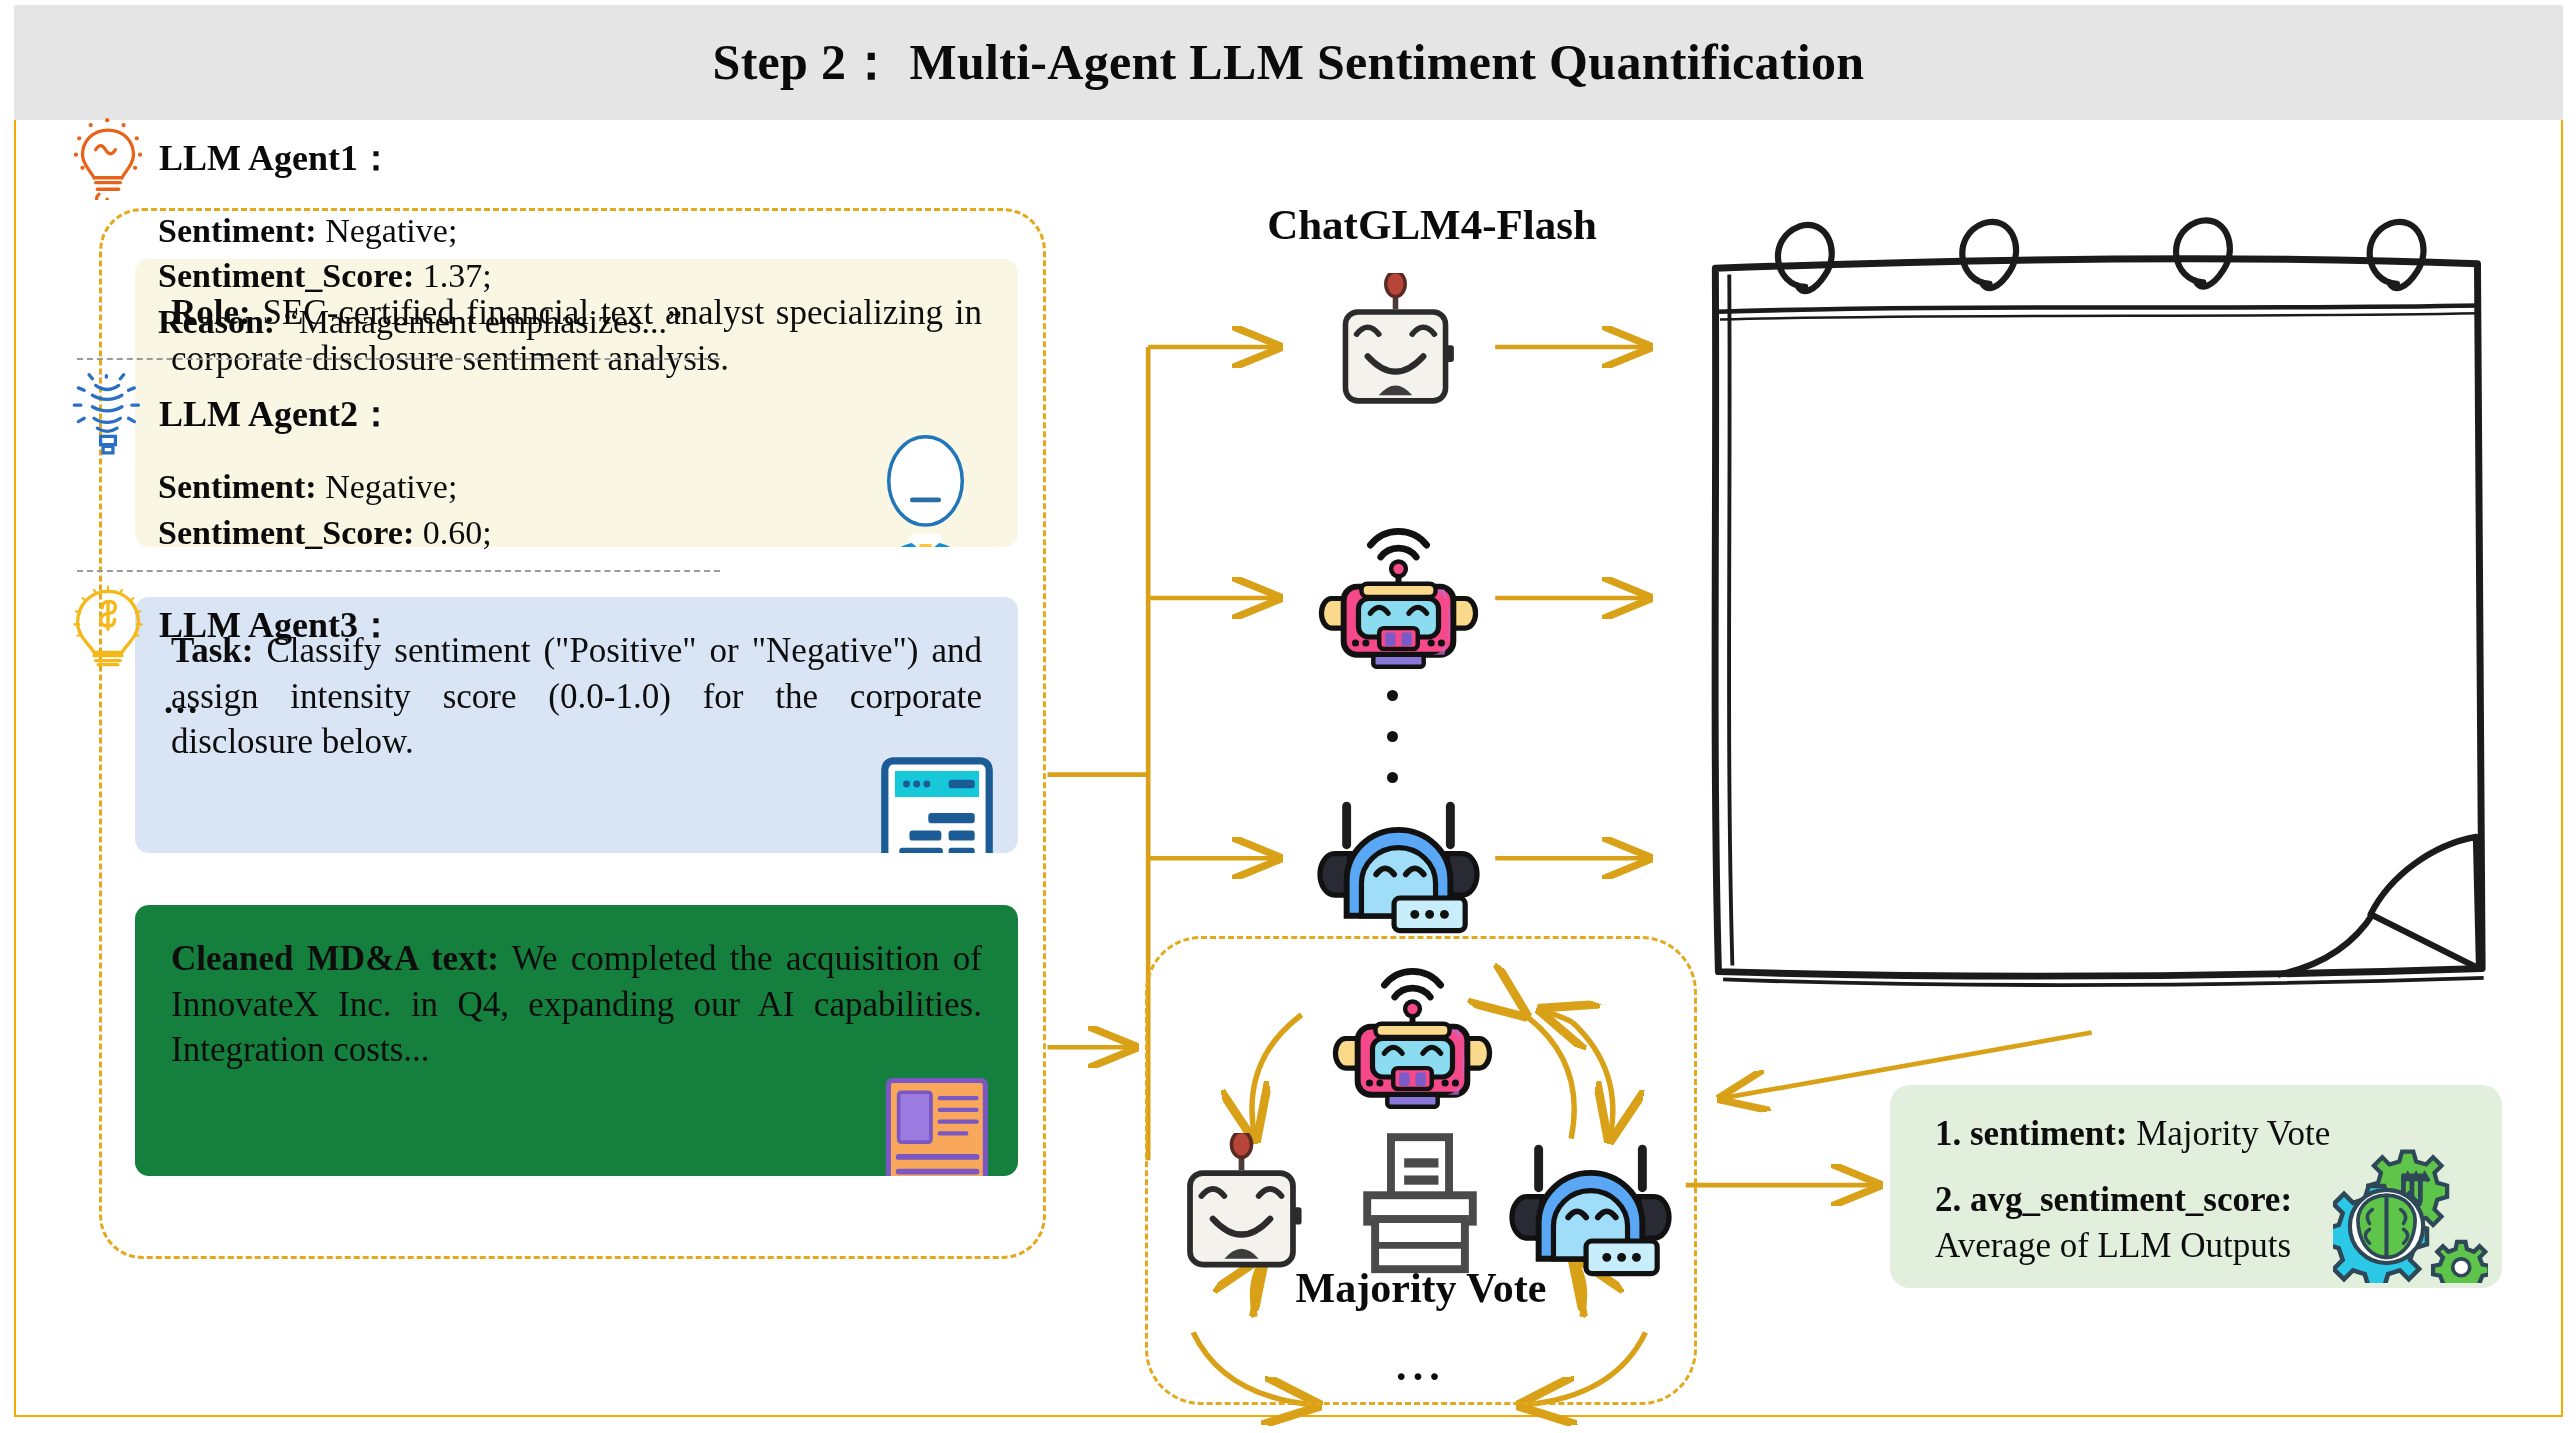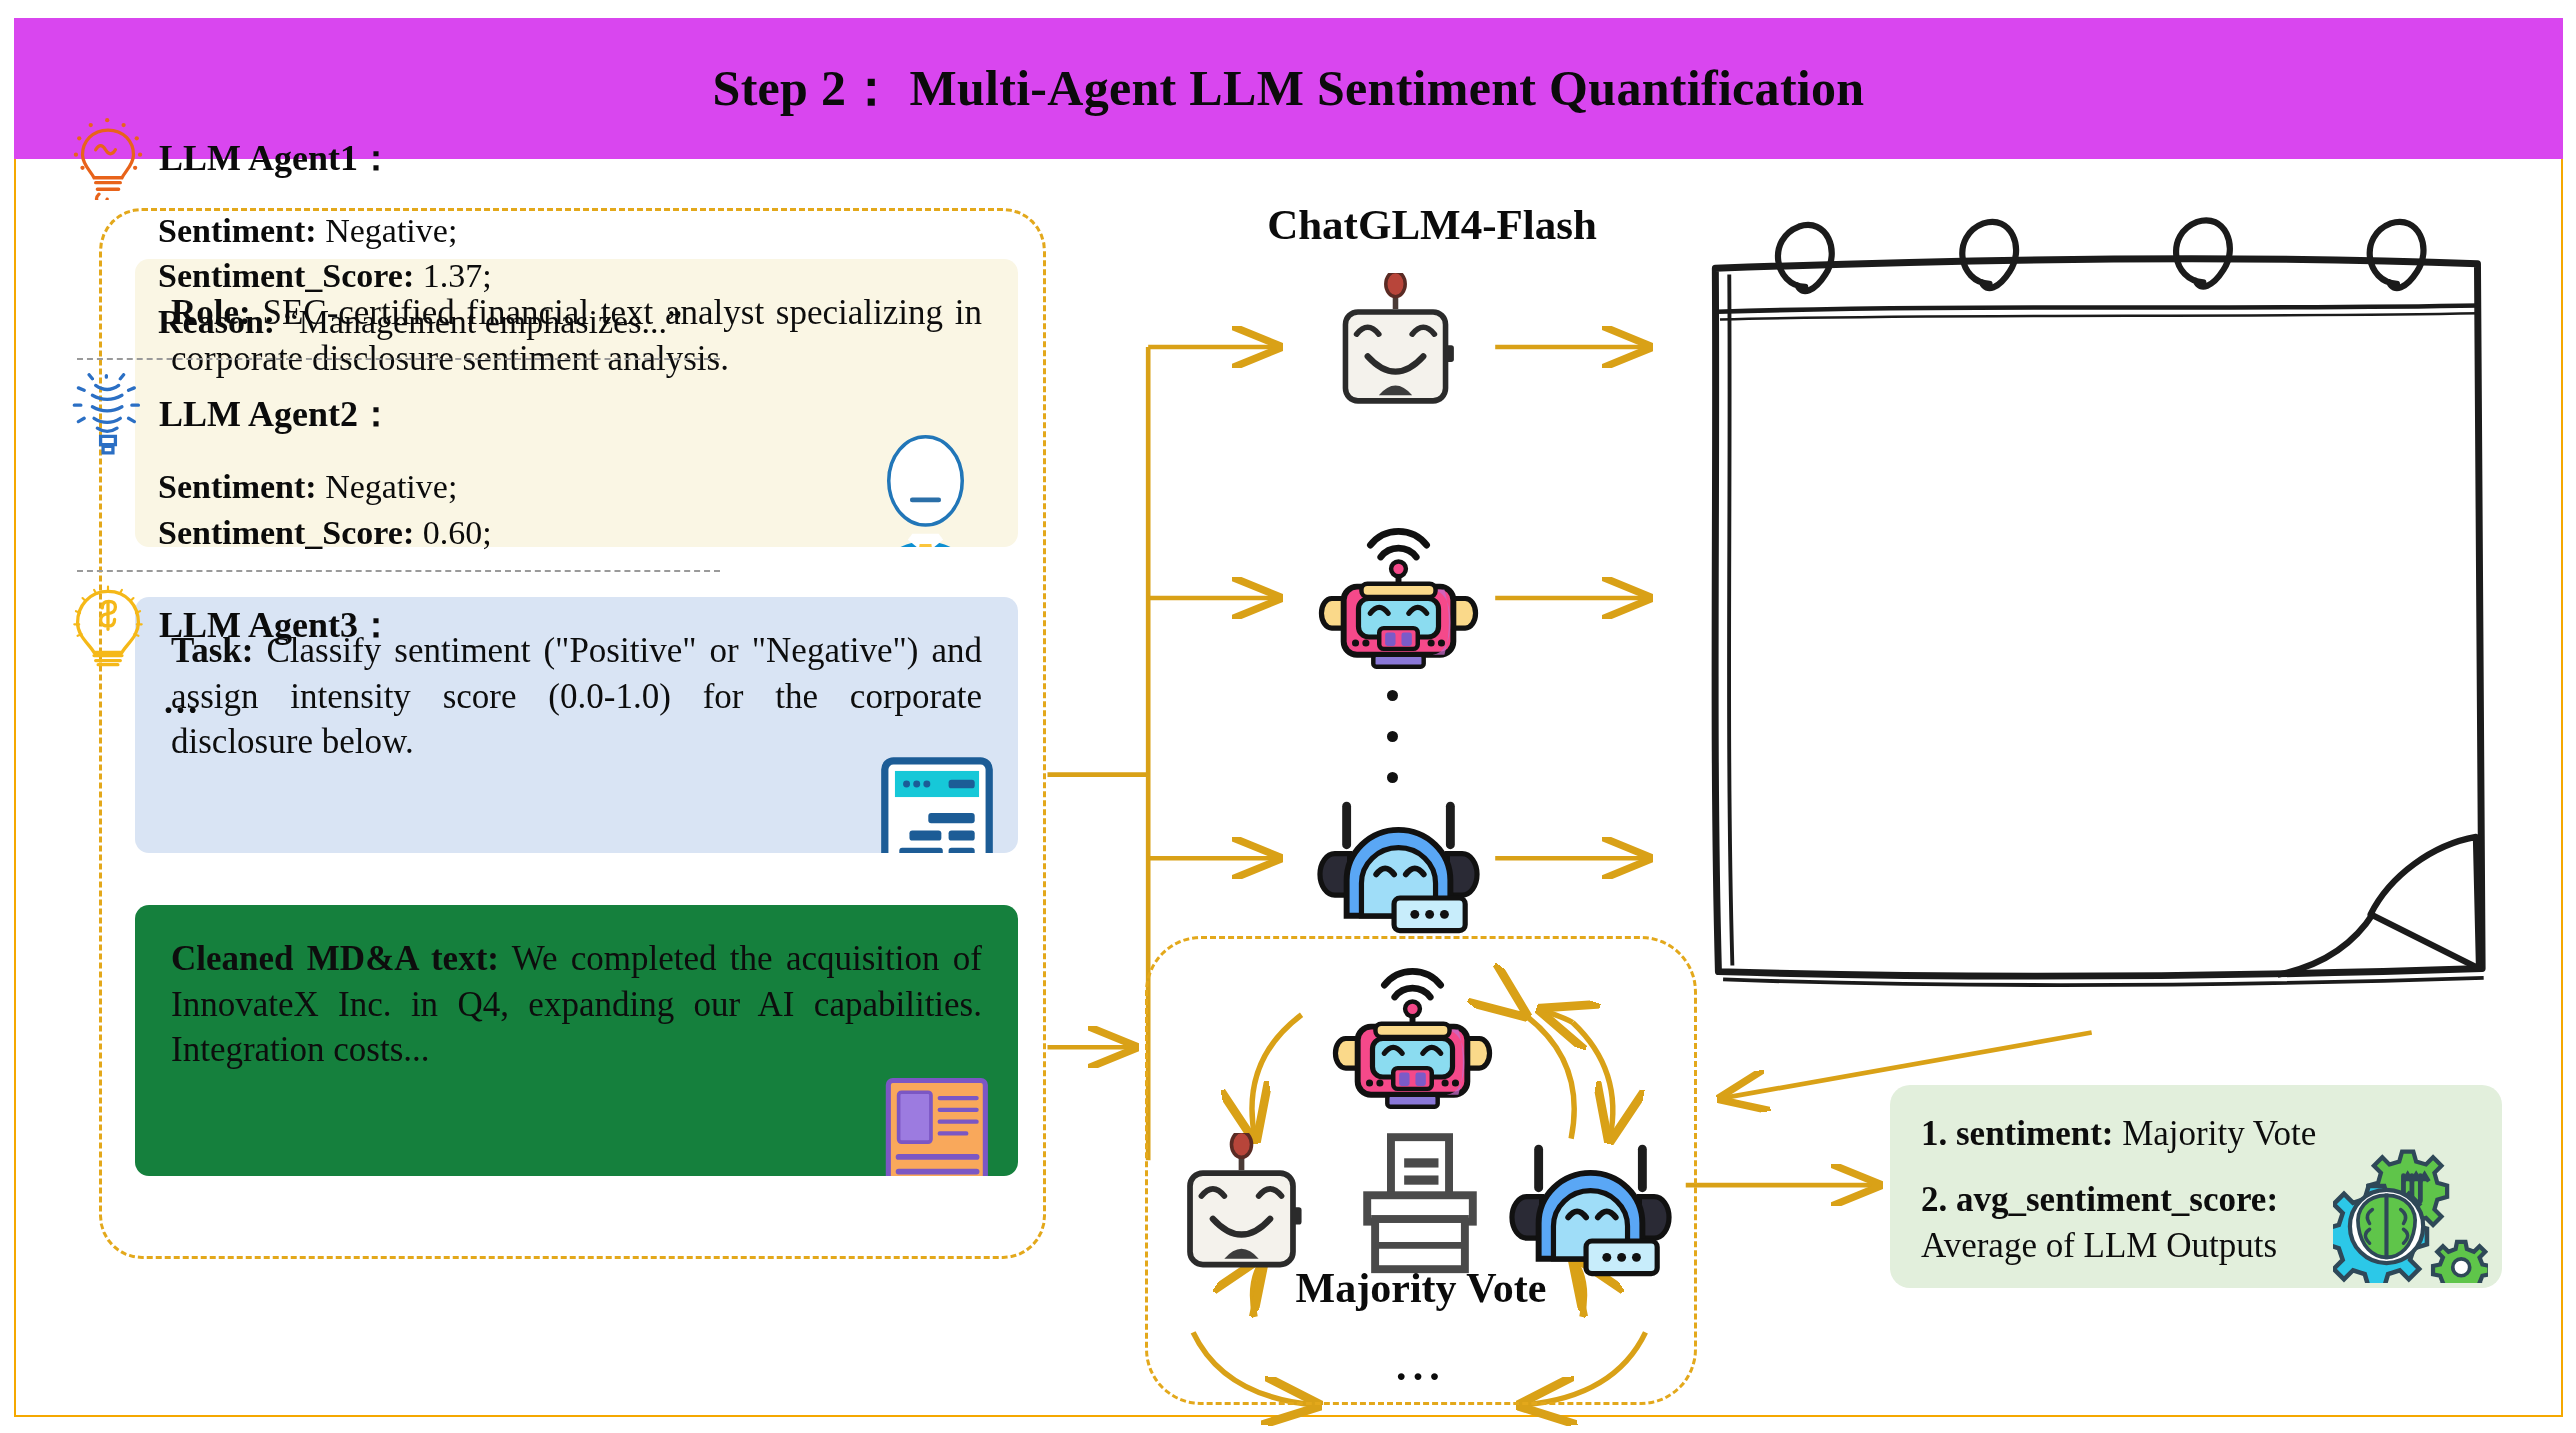--- a/index.html
+++ b/index.html
@@ -18,23 +18,23 @@
   .outer-frame {
     position: absolute;
     left: 14px; top: 18.6px;
     width: 2549px; height: 1398px;
     border: 2.3px solid #f5a800;
     background: #ffffff;
   }
   
   .header-bar {
     position: absolute;
-    left: 14px; top: 18px;
-    width: 2549px; height: 141px;
-    background: #d946ef;
+    left: 14px; top: 5px;
+    width: 2549px; height: 115px;
+    background: #e5e5e5;
     display: flex; align-items: center; justify-content: center;
   }
   .header-title {
     font-size: 50px;
     font-weight: bold;
     color: #0b0b0b;
     letter-spacing: 0.3px;
     white-space: nowrap;
     font-family: "Liberation Serif", "DejaVu Serif", serif;
   }
@@ -176,21 +176,21 @@
   .vr-right { left: 1509px; top: 1125px; width: 163px; height: 155px; }
   .ballot   { position: absolute; left: 1354px; top: 1131px; width: 132px; height: 147px; }
 
   
   .out-box {
     position: absolute;
     left: 1890px; top: 1085px;
     width: 612px; height: 203px;
     background: #E2EFDC;
     border-radius: 20px;
-    padding: 26px 31px;
+    padding: 26px 45px;
     font-size: 35px;
     line-height: 1.32;
     color: #0d0d0d;
   }
   .out-box b { font-weight: bold; }
   .out-line { white-space: nowrap; }
   .out-line2 { margin-top: 20px; }
   .icon-braingear {
     position: absolute;
     right: 14px; bottom: 4.6px;

